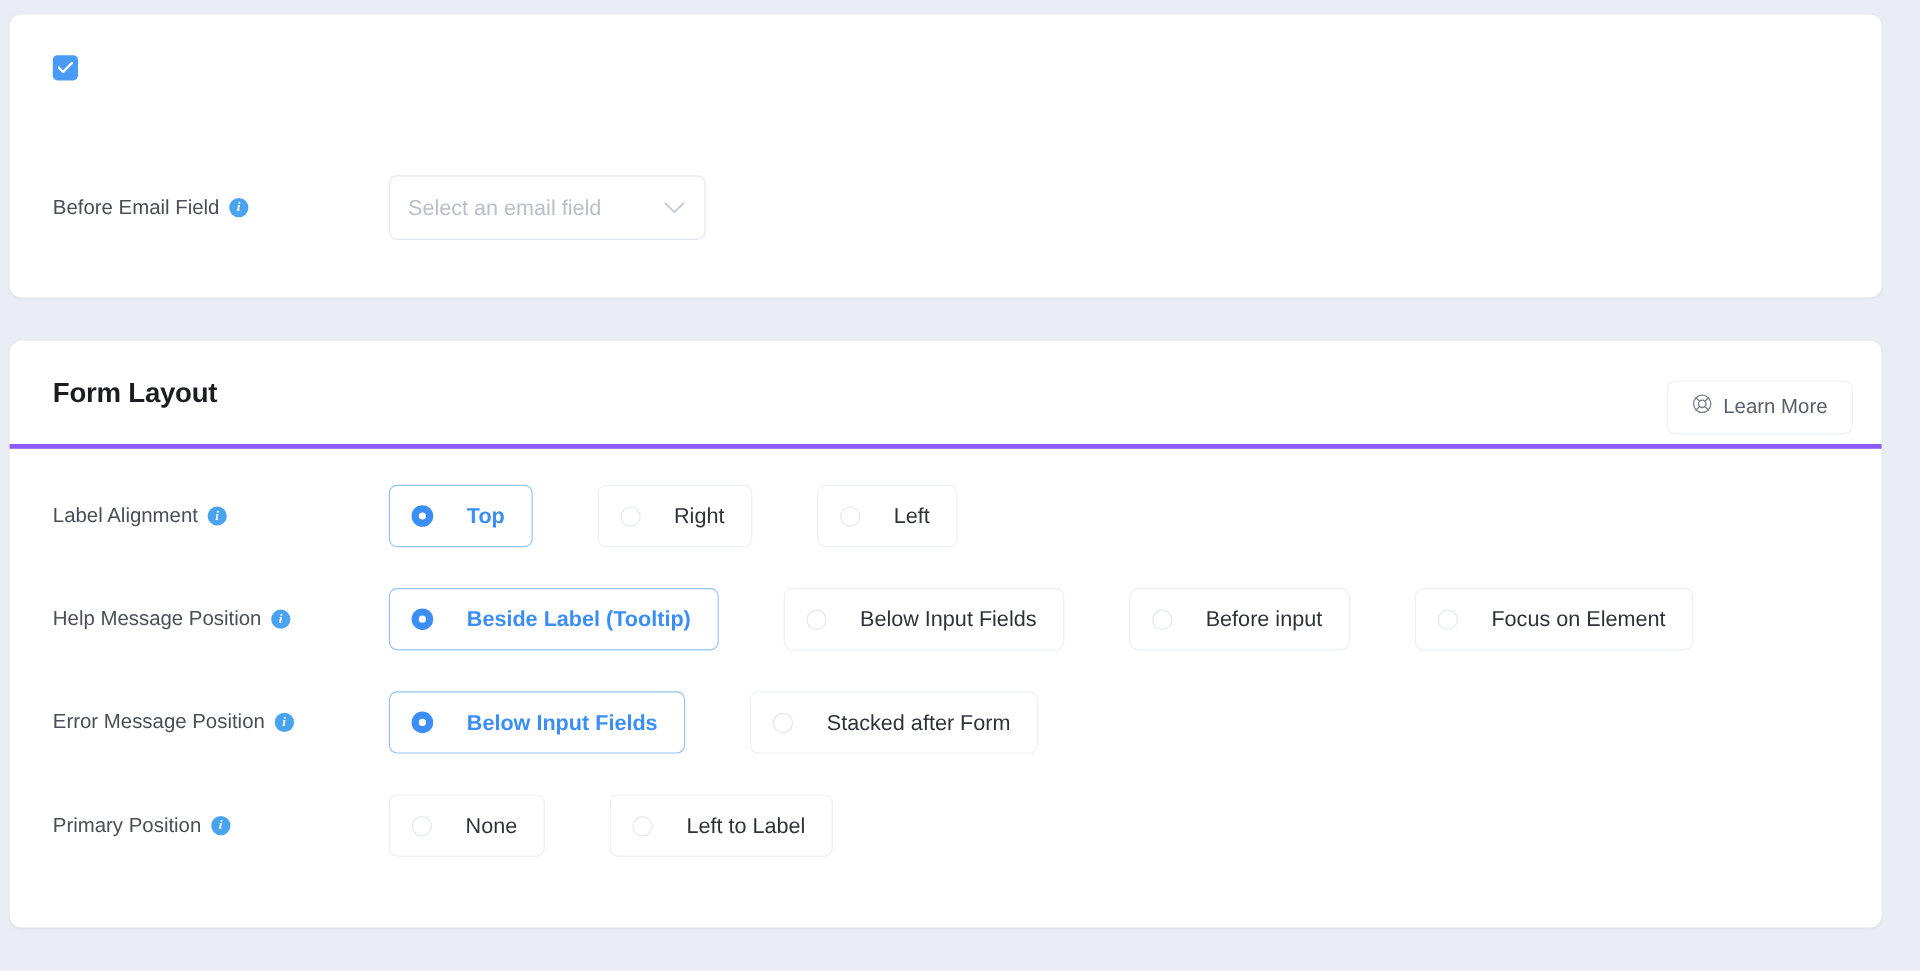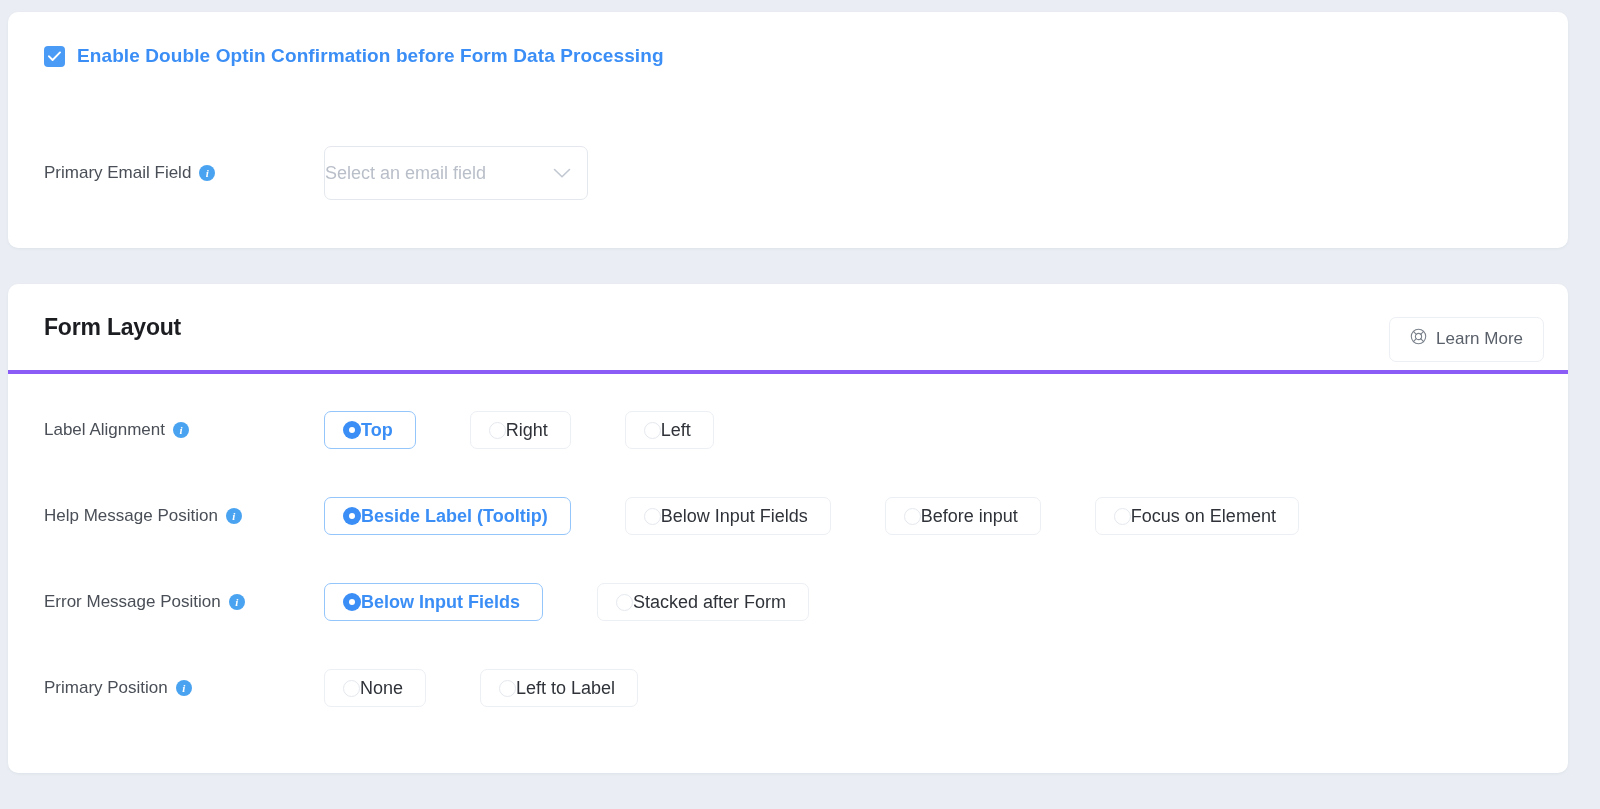--- a/index.html
+++ b/index.html
@@ -114,21 +114,21 @@
 
   .select-box {
     width: 264px;
     height: 54px;
     border: 1px solid #e4e8ee;
     border-radius: 7px;
     background: #fff;
     display: flex;
     align-items: center;
     justify-content: space-between;
-    padding: 0 16px 0 0;
+    padding: 0 16px 0 15px;
     cursor: pointer;
   }
 
   .select-placeholder {
     color: #b9bfc9;
     font-size: 18px;
   }
 
   .chevron {
     color: #c2c8d2;
@@ -192,22 +192,22 @@
 
   .options {
     display: flex;
     align-items: center;
     gap: 0;
   }
 
   .opt {
     display: inline-flex;
     align-items: center;
-    gap: 0;
-    height: 38px;
+    gap: 28px;
+    height: 52px;
     padding: 0 22px 0 18px;
     border: 1px solid #eceff3;
     border-radius: 7px;
     background: #fff;
     cursor: pointer;
     margin-right: 54px;
     white-space: nowrap;
   }
 
   .opt .opt-text {
@@ -265,26 +265,25 @@
 <div class="page">
 
   <div class="card card-optin">
 
     <div class="checkbox-row">
       <span class="checkbox">
         <svg width="13" height="11" viewBox="0 0 13 11" fill="none">
           <path d="M1 5.3L4.6 9 12 1.4" stroke="#ffffff" stroke-width="1.9" stroke-linecap="round" stroke-linejoin="round"></path>
         </svg>
       </span>
-      <span class="checkbox-label">Enable Double Optin Confirmation before Form Data Processing</span>
     </div>
 
     <div class="email-row">
       <div class="field-label">
-        <span>Primary Email Field</span>
+        <span>Before Email Field</span>
         <span class="info-icon">i</span>
       </div>
 
       <div class="select-box">
         <span class="select-placeholder">Select an email field</span>
         <span class="chevron">
           <svg width="18" height="11" viewBox="0 0 18 11" fill="none">
             <path d="M1.5 1.5L9 8.8l7.5-7.3" stroke="currentColor" stroke-width="1.6" stroke-linecap="round" stroke-linejoin="round"></path>
           </svg>
         </span>

